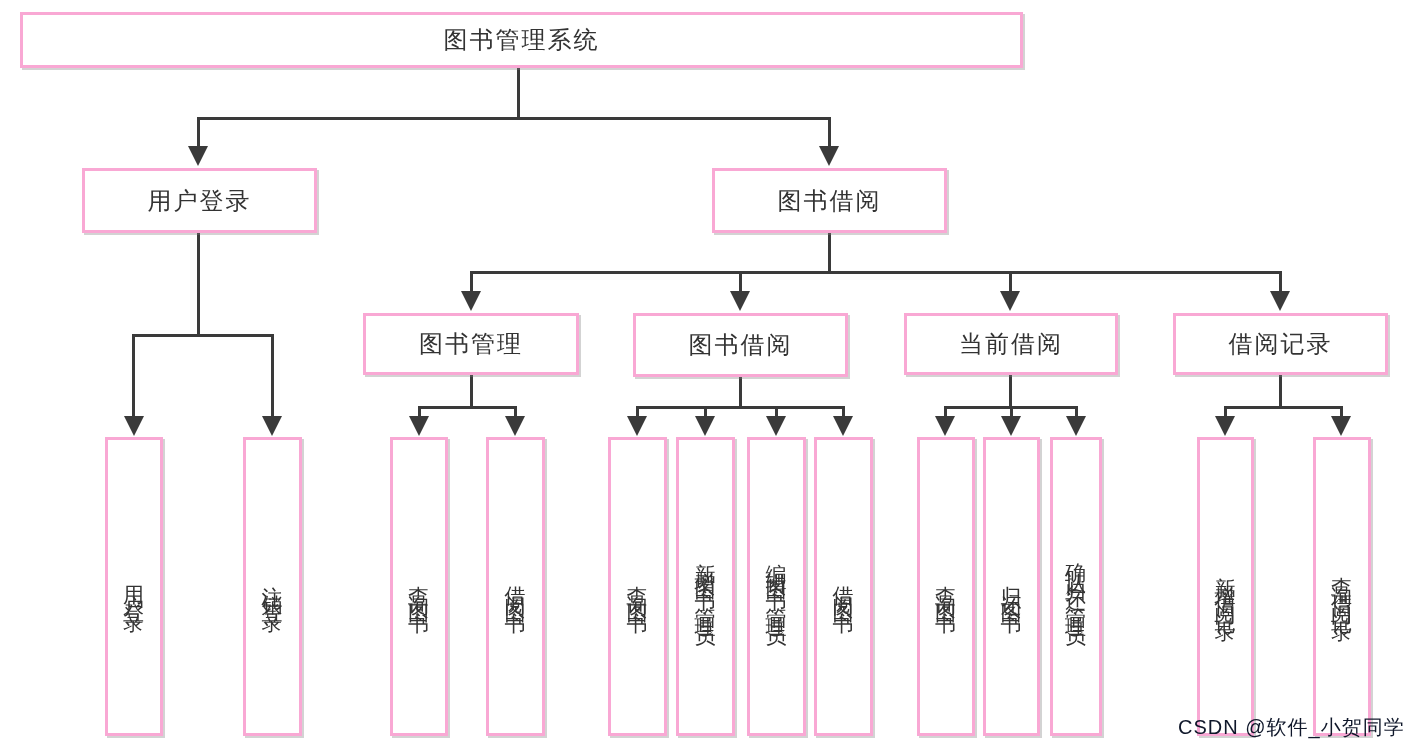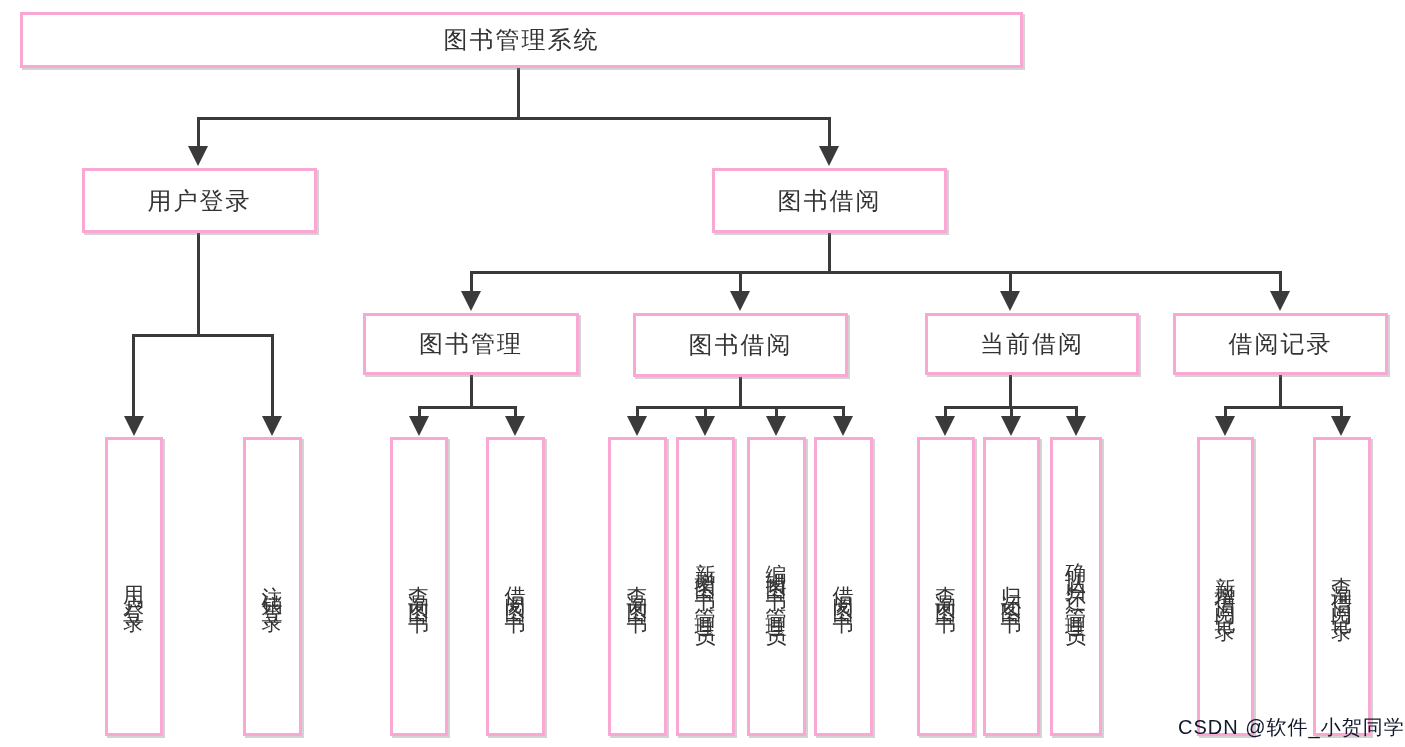--- a/index.html
+++ b/index.html
@@ -58,21 +58,21 @@
   }
 
   
   #n-root { left: 20px; top: 12px; width: 1003px; height: 56px; }
   
   #n-user-login      { left: 82px;  top: 168px; width: 235px; height: 65px; }
   #n-book-management { left: 712px; top: 168px; width: 235px; height: 65px; }
   
   #n-new-book-recommend { left: 363px;  top: 313px; width: 216px; height: 62px; }
   #n-book-borrow        { left: 633px;  top: 313px; width: 215px; height: 64px; }
-  #n-current-borrow     { left: 904px;  top: 313px; width: 214px; height: 62px; margin-left: 21px; }
+  #n-current-borrow     { left: 904px;  top: 313px; width: 214px; height: 62px; }
   #n-borrow-records     { left: 1173px; top: 313px; width: 215px; height: 62px; }
   
   .leaf { top: 437px; height: 299px; }
   #l-user-login     { left: 105px;  width: 58px; }
   #l-logout         { left: 243px;  width: 59px; }
   #l-rec-query      { left: 390px;  width: 58px; }
   #l-rec-borrow     { left: 486px;  width: 59px; }
   #l-bor-query      { left: 608px;  width: 59px; }
   #l-bor-add        { left: 676px;  width: 59px; }
   #l-bor-edit       { left: 747px;  width: 59px; }

